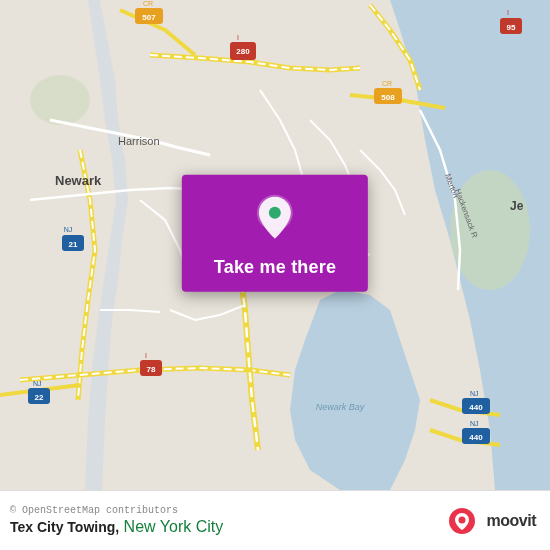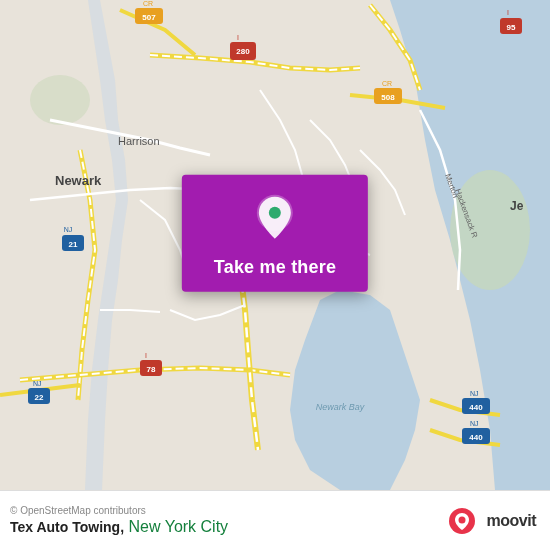--- a/index.html
+++ b/index.html
@@ -88,20 +88,21 @@
 
     #location-city {
       font-size: 16px;
       color: #15803d;
     }
 
     #osm-credit {
       font-size: 10px;
       color: #888;
       margin-bottom: 2px;
+      font-family: Liberation Mono, monospace;
     }
 
     #moovit-logo {
       display: flex;
       align-items: center;
       gap: 11px;
     }
 
     #moovit-icon {
       width: 28px;
@@ -230,21 +231,21 @@
       </div>
       <span id="take-me-there-label">Take me there</span>
     </div>
   </div>
 </div>
 
 <div id="bottom-bar">
   <div id="bottom-left">
     <span id="osm-credit">© OpenStreetMap contributors</span>
     <div>
-      <span id="location-title">Tex Auto Towing,</span>
+      <span id="location-title">Tex City Towing,</span>
       <span id="location-city">New York City</span>
     </div>
   </div>
 
   <div id="moovit-logo">
 
     <svg id="moovit-icon" viewBox="0 0 28 28" xmlns="http://www.w3.org/2000/svg">
       <circle cx="14" cy="14" r="13" fill="#e8334a"></circle>
       <path d="M14 6 C10 6 7 9 7 13 C7 18 14 23 14 23 C14 23 21 18 21 13 C21 9 18 6 14 6 Z" fill="white"></path>
       <circle cx="14" cy="13" r="3.5" fill="#e8334a"></circle>

